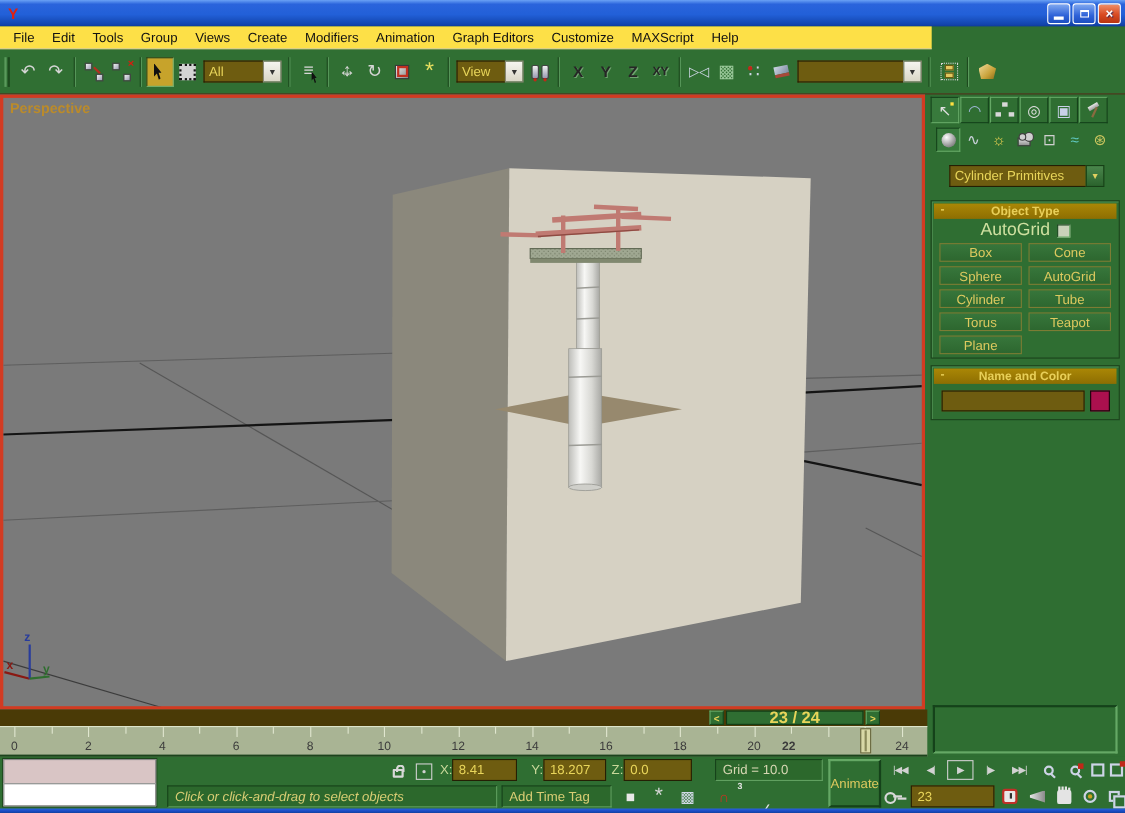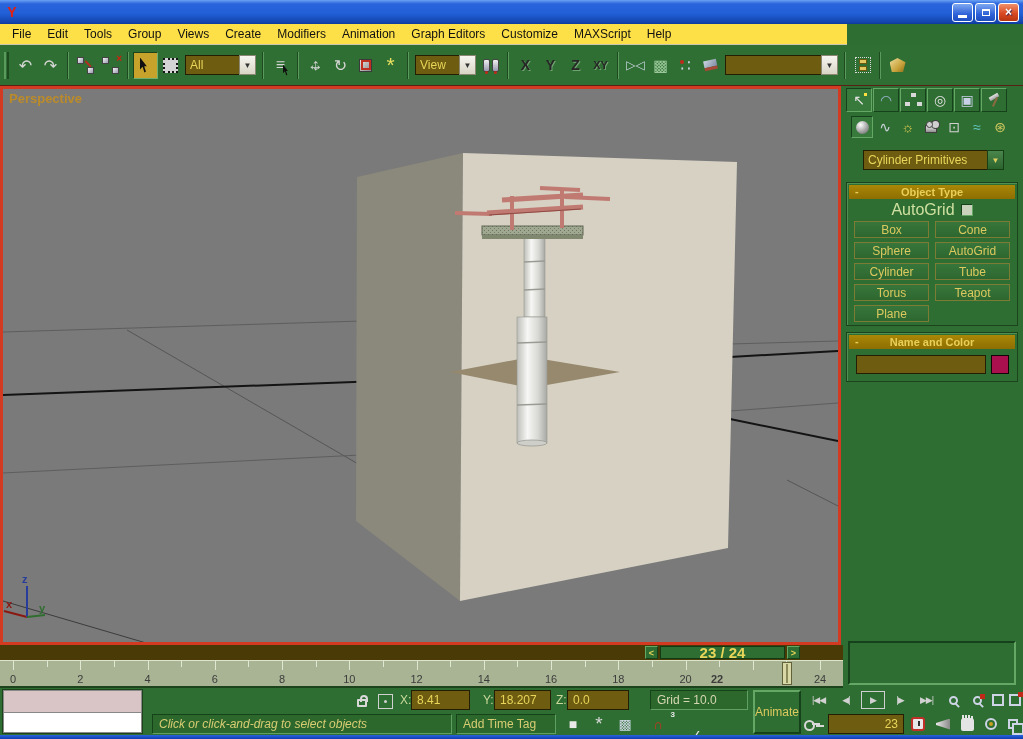--- a/index.html
+++ b/index.html
@@ -526,21 +526,21 @@
         <sup>3</sup>
       </span>
     <span class="sico magnet" style="left:674px;top:26px;width:20px;height:20px;">
         <span>∩</span>
         <sup>∠</sup>
       </span>
 
     <span class="sico" style="left:802px;top:26px;width:20px;height:20px;">
         <span class="keyico"></span>
       </span>
-    <span class="ofield" style="left:828px;top:26px;width:76px;height:20px;text-align:right;">23</span>
+    <span class="ofield" style="left:828px;top:26px;width:76px;height:20px;">23</span>
     <span class="sico" style="left:908px;top:26px;width:20px;height:20px;">
         <span class="clockico"></span>
       </span>
 
     <span class="sico" style="left:934px;top:26px;width:18px;height:20px;">
         <span class="fovico"></span>
       </span>
     <span class="sico" style="left:958px;top:26px;width:18px;height:20px;">
         <span class="handico"></span>
       </span>

